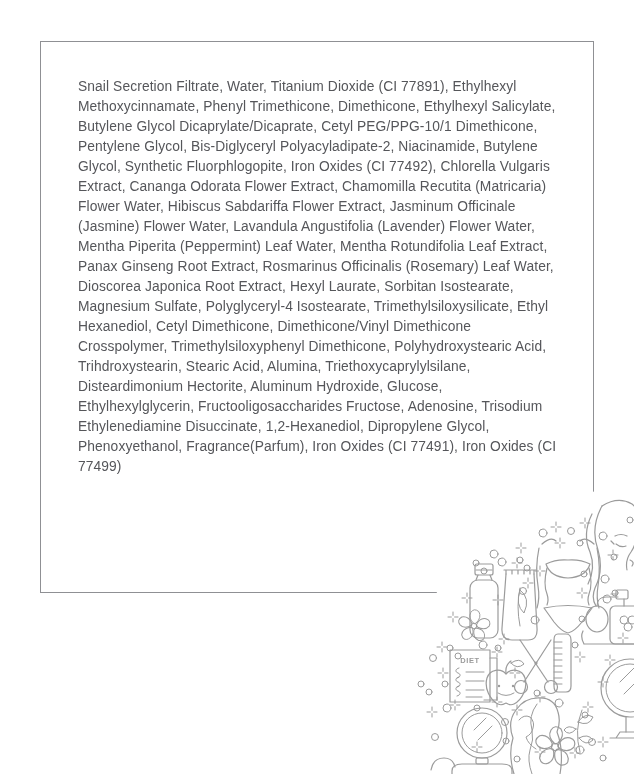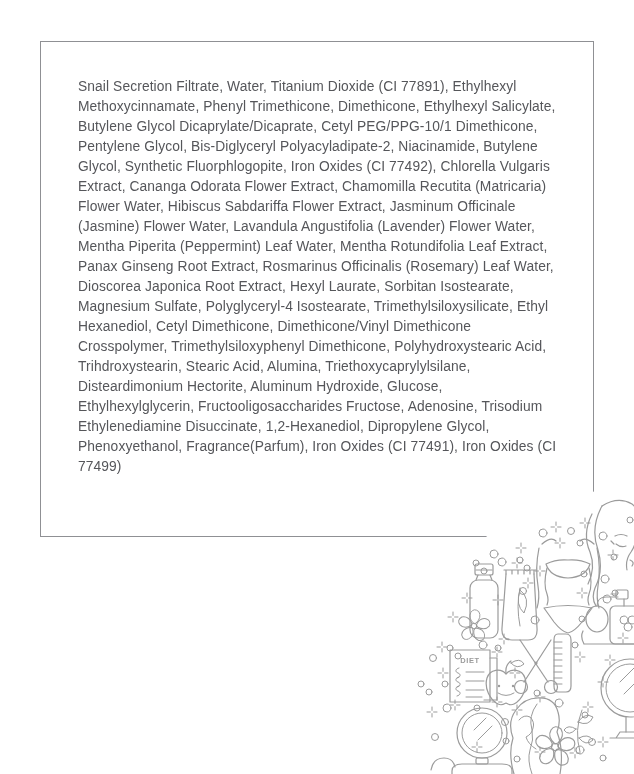--- a/index.html
+++ b/index.html
@@ -12,21 +12,21 @@
   html,body{margin:0;padding:0;}
   body{
     width:634px;height:774px;
     background:var(--page-background);
     font-family:"Liberation Sans", sans-serif;
     overflow:hidden;
   }
   .canvas{position:relative;width:634px;height:774px;background:var(--page-background);overflow:hidden;}
   .doc-frame{
     position:absolute;left:40px;top:41px;
-    width:554px;height:496px;
+    width:554px;height:552px;
     border:1px solid var(--box-border);
     background:transparent;
     padding-left:31px;
   }
   .ingredients{
     position:absolute;left:37px;top:35px;
     width:482px;margin:0;
     font-size:13.8px;line-height:20px;
     color:var(--body-text);
     letter-spacing:0.1px;

